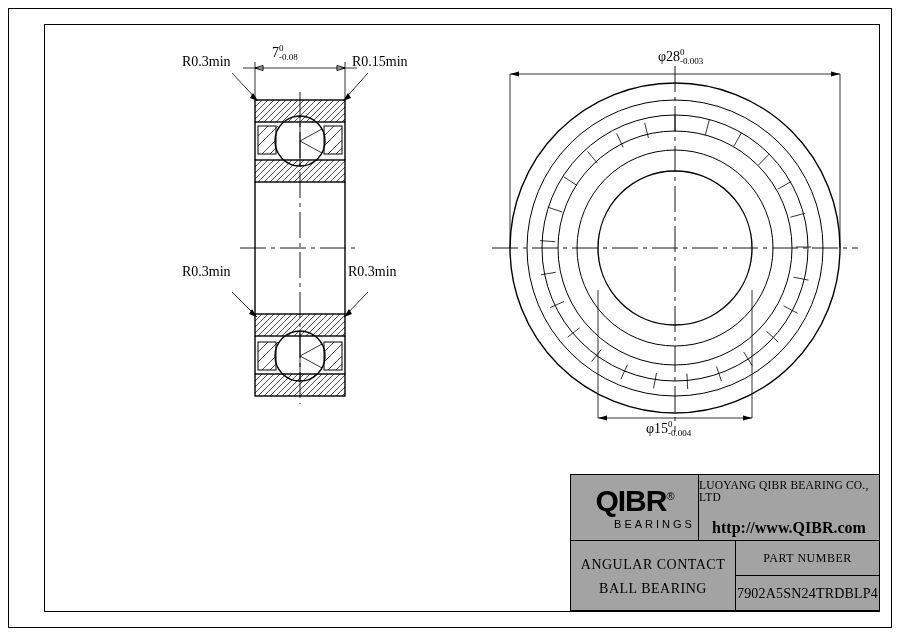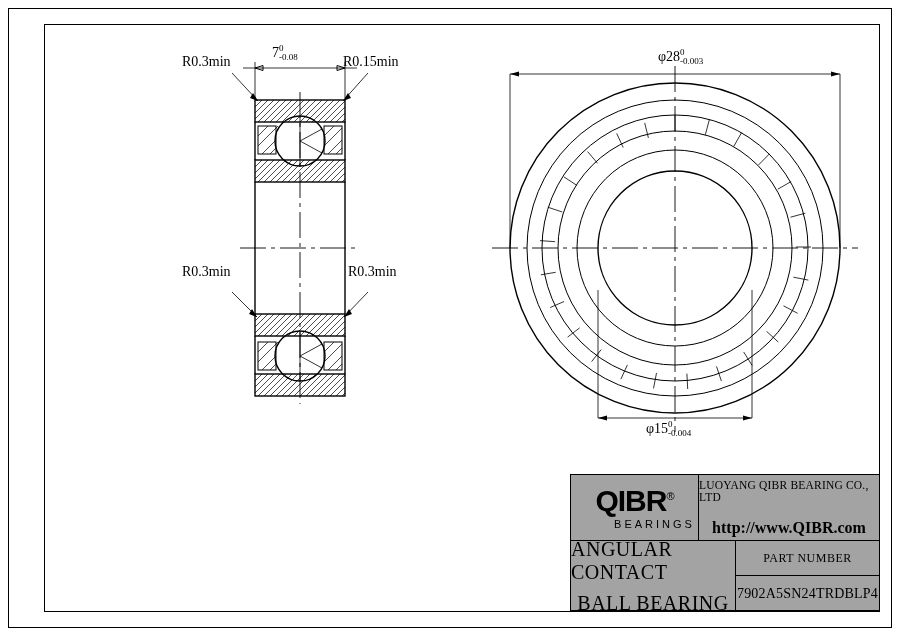--- a/index.html
+++ b/index.html
@@ -23,21 +23,21 @@
   .tb{position:absolute;left:570px;top:474px;width:310px;height:137px;border:1px solid #000;box-sizing:border-box;background:#a3a3a3;}
   .tb .row1{position:absolute;left:0;top:0;width:100%;height:66px;border-bottom:1px solid #000;box-sizing:border-box;display:flex;}
   .tb .logo-cell{width:128px;height:100%;border-right:1px solid #000;box-sizing:border-box;display:flex;flex-direction:column;align-items:center;justify-content:center;}
   .tb .co-cell{flex:1;display:flex;flex-direction:column;align-items:center;justify-content:center;gap:16px;}
   .co-name{font-size:11.5px;letter-spacing:0.2px;}
   .co-url{font-size:16px;font-weight:bold;}
   .logo-main{font-family:"Liberation Sans",sans-serif;font-weight:bold;font-size:30px;letter-spacing:-1px;line-height:1;position:relative;}
   .logo-main .reg{font-size:11px;vertical-align:super;font-weight:normal;}
   .logo-sub{font-family:"Liberation Sans",sans-serif;font-size:11px;letter-spacing:3px;margin-top:2px;margin-left:40px;}
   .tb .row2{position:absolute;left:0;top:66px;width:100%;height:71px;display:flex;}
-  .tb .desc-cell{width:165px;border-right:1px solid #000;box-sizing:border-box;display:flex;flex-direction:column;align-items:center;justify-content:center;gap:8px;font-size:20px;letter-spacing:0.5px;}
+  .tb .desc-cell{width:165px;border-right:1px solid #000;box-sizing:border-box;display:flex;flex-direction:column;align-items:center;justify-content:center;gap:8px;font-size:14px;letter-spacing:0.5px;}
   .tb .pn-cell{flex:1;display:flex;flex-direction:column;}
   .tb .pn-head{height:35px;border-bottom:1px solid #000;box-sizing:border-box;display:flex;align-items:center;justify-content:center;font-size:12px;letter-spacing:0.5px;}
   .tb .pn-val{flex:1;display:flex;align-items:center;justify-content:center;font-size:14px;letter-spacing:0.2px;}
 </style>
 </head>
 <body>
 
 <div id="sheet">
 
   <div class="frame-outer"></div>
@@ -287,21 +287,21 @@
       </g>
     </g>
   </svg>
 
   <div class="lbl" style="left:182px;top:54px;">R0.3min</div>
 
   <div class="lbl" style="left:272px;top:44px;">
     <span>7</span><span class="dimstack"><span>0</span><span>-0.08</span></span>
   </div>
 
-  <div class="lbl" style="left:343px;top:54px;">R0.15min</div>
+  <div class="lbl" style="left:352px;top:54px;">R0.15min</div>
   <div class="lbl" style="left:182px;top:264px;">R0.3min</div>
   <div class="lbl" style="left:348px;top:264px;">R0.3min</div>
 
   <div class="lbl" style="left:623px;top:48px;margin-left:35px;">
     <span>φ</span><span>28</span><span class="dimstack"><span>0</span><span>-0.003</span></span>
   </div>
 
   <div class="lbl" style="left:646px;top:420px;">
     <span>φ</span><span>15</span><span class="dimstack"><span>0</span><span>-0.004</span></span>
   </div>

